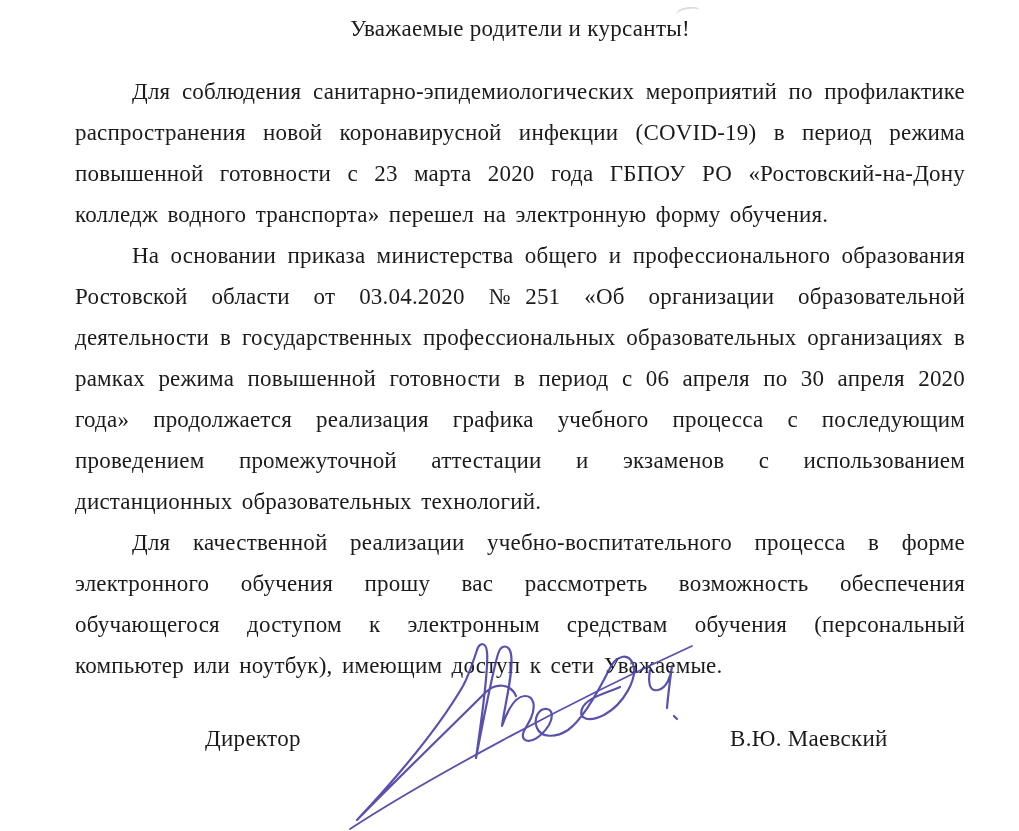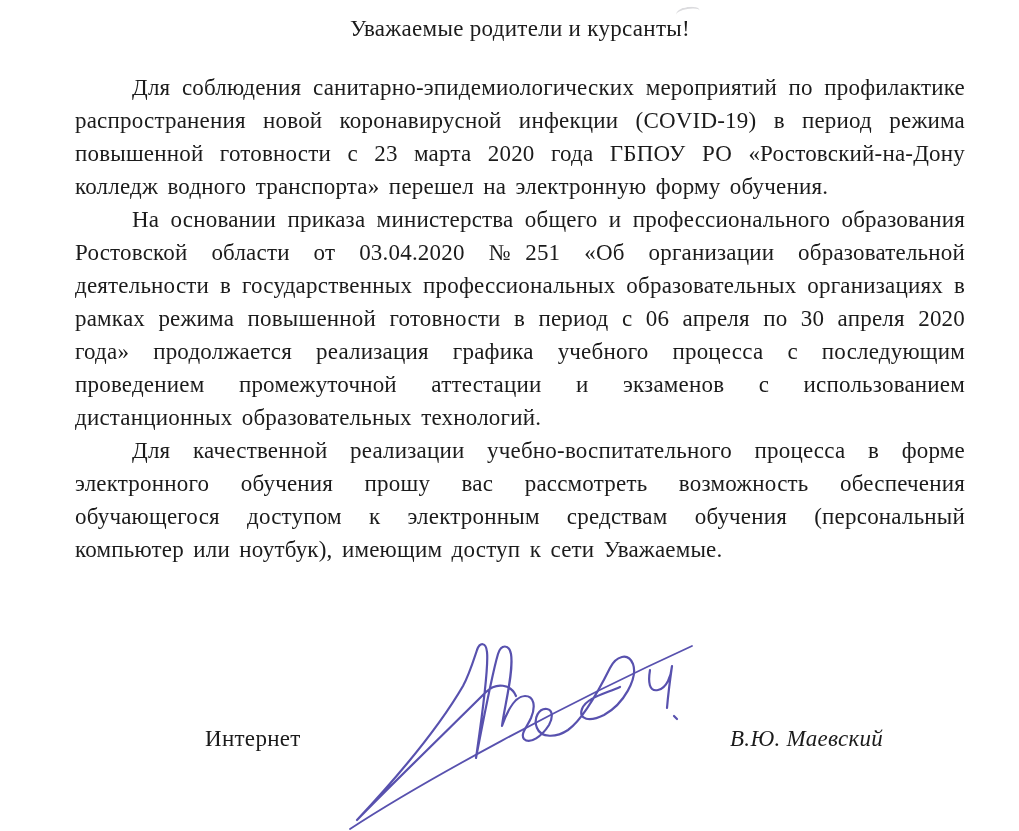--- a/index.html
+++ b/index.html
@@ -25,42 +25,41 @@
   .doc-title {
     text-align: center;
     font-size: 23px;
     line-height: 33px;
     margin: 0 0 26px 0;
     letter-spacing: 0.3px;
   }
   .doc-body p {
     margin: 0;
     font-size: 23px;
-    line-height: 33px;
+    line-height: 41px;
     text-align: justify;
     text-indent: 57px;
     word-spacing: 0.15em;
     letter-spacing: 0.2px;
   }
   .signoff-role {
     position: absolute;
     left: 205px;
     top: 726px;
     font-size: 23px;
     letter-spacing: 0.3px;
     white-space: nowrap;
   }
   .signoff-name {
     position: absolute;
     left: 730px;
     top: 726px;
     font-size: 23px;
     letter-spacing: 0.3px;
     white-space: nowrap;
-    font-style: italic;
   }
   .signature-svg {
     position: absolute;
     left: 330px;
     top: 612px;
     width: 400px;
     height: 219px;
   }
   .scan-smudge {
     position: absolute;
@@ -84,21 +83,21 @@
   <div class="doc-body">
     <div class="doc-title">Уважаемые родители и курсанты!</div>
 
     <p>Для соблюдения санитарно-эпидемиологических мероприятий по профилактике распространения новой коронавирусной инфекции (COVID-19) в период режима  повышенной готовности  с 23 марта 2020 года ГБПОУ РО «Ростовский-на-Дону колледж водного транспорта» перешел на электронную форму обучения.</p>
 
     <p>На основании приказа министерства общего и профессионального образования Ростовской области от 03.04.2020 №251 «Об организации образовательной деятельности в государственных профессиональных образовательных организациях в рамках режима повышенной готовности в период с 06 апреля по 30 апреля 2020 года» продолжается реализация  графика учебного процесса с последующим проведением промежуточной аттестации и экзаменов с использованием дистанционных образовательных технологий.</p>
 
     <p>Для качественной реализации учебно-воспитательного процесса в форме электронного обучения прошу вас рассмотреть возможность обеспечения обучающегося доступом к электронным средствам обучения (персональный компьютер или  ноутбук), имеющим доступ к сети Уважаемые.</p>
   </div>
 
-  <div class="signoff-role">Интернет</div>
+  <div class="signoff-role">Директор</div>
 
   <svg class="signature-svg" viewBox="0 0 400 219" xmlns="http://www.w3.org/2000/svg">
     <g fill="none" stroke="#4a43a8" stroke-width="2.2" stroke-linecap="round" stroke-linejoin="round" opacity="0.92">
 
       <path d="M 20,217 C 95,168 235,92 362,34" stroke-width="1.8"></path>
 
       <path d="M 186,84
                C 181,72 166,70 156,80
                C 132,104 62,172 27,208
                C 57,176 105,122 133,74

